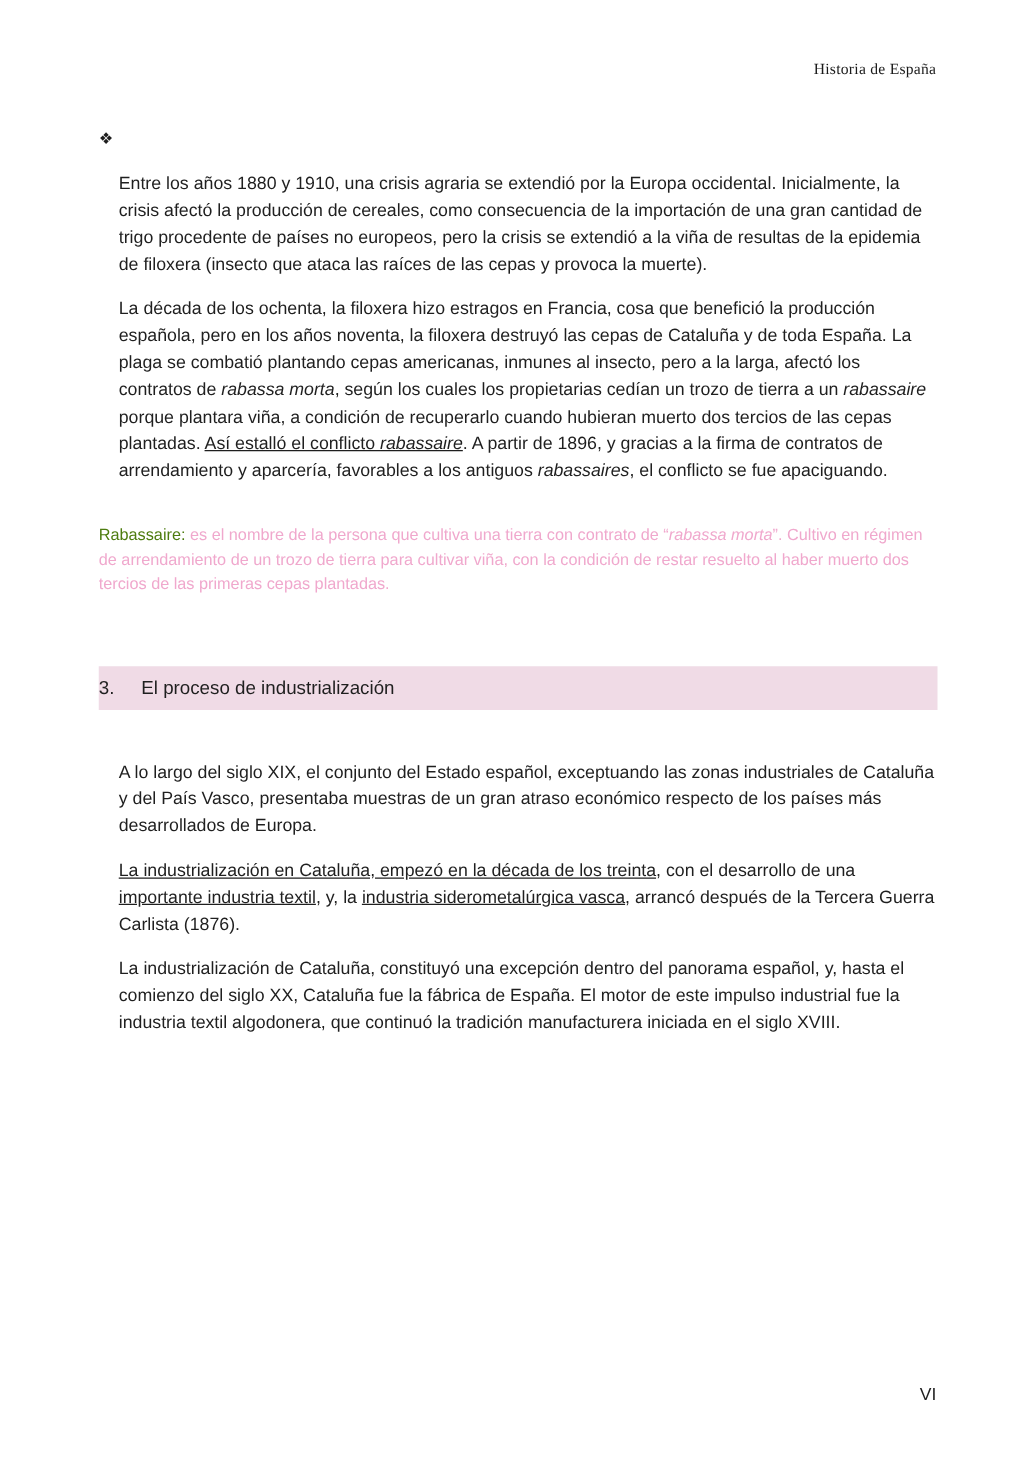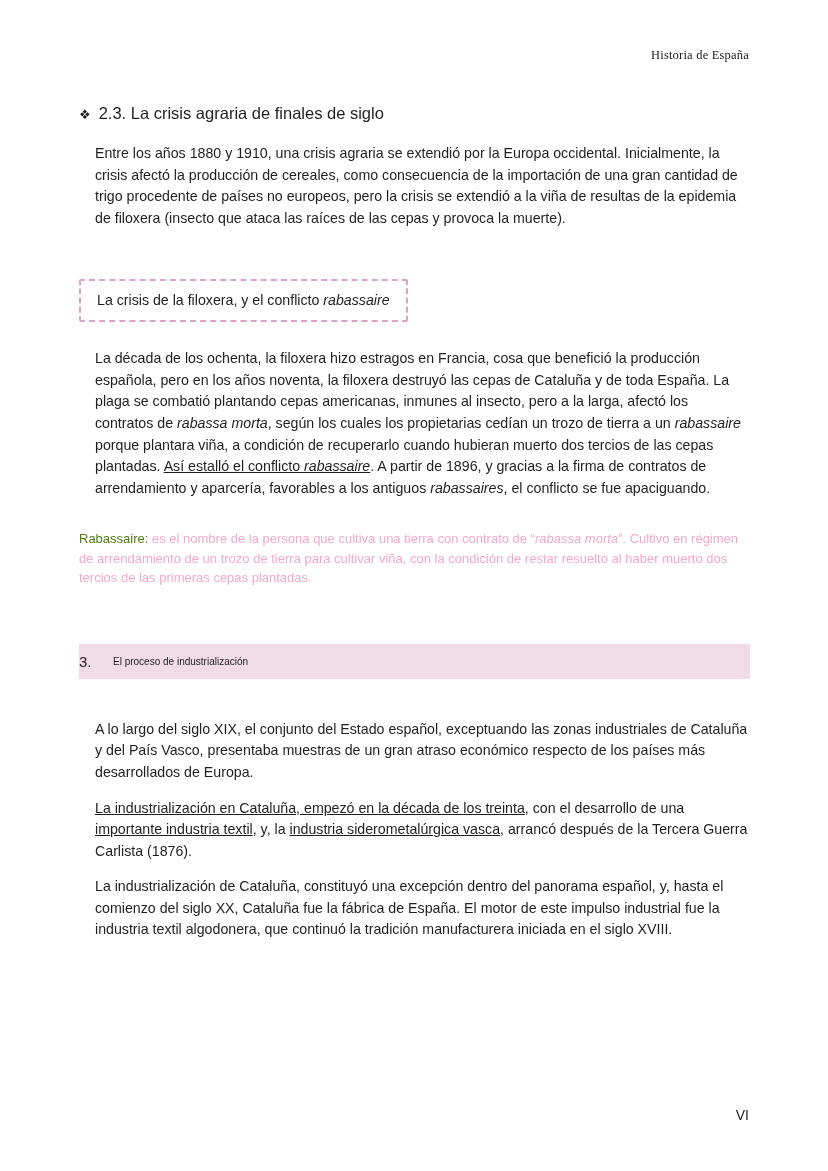--- a/index.html
+++ b/index.html
@@ -84,21 +84,21 @@
     display: flex;
     align-items: center;
   }
   .section-bar .num {
     width: 34px;
     padding-left: 0;
     font-size: 15px;
     color: #1f1f1f;
   }
   .section-bar .title {
-    font-size: 10px;
+    font-size: 15px;
     color: #1f1f1f;
   }
 
   .footer {
     position: absolute;
     bottom: 48px;
     right: 79px;
     font-size: 14px;
     color: #1f1f1f;
   }
@@ -107,28 +107,24 @@
 <body>
 
 <div class="page">
 
   <div class="header">Historia de España</div>
 
   <div class="content">
 
     <div class="heading-sub">
       <span class="bullet-diamond">❖</span>
-      <span>2.3. La crisis agraria de finales de siglo</span>
     </div>
 
     <p>Entre los años 1880 y 1910, una crisis agraria se extendió por la Europa occidental. Inicialmente, la crisis afectó la producción de cereales, como consecuencia de la importación de una gran cantidad de trigo procedente de países no europeos, pero la crisis se extendió a la viña de resultas de la epidemia de filoxera (insecto que ataca las raíces de las cepas y provoca la muerte).</p>
 
-    <div class="callout">
-      <span>La crisis de la filoxera, y el conflicto </span><i>rabassaire</i>
-    </div>
 
     <p><span>La década de los ochenta, la filoxera hizo estragos en Francia, cosa que benefició la producción española, pero en los años noventa, </span><b>la filoxera destruyó las cepas de Cataluña y de toda España</b><span>. La plaga se combatió plantando cepas americanas, inmunes al insecto, pero a la larga, afectó los contratos de </span><i>rabassa morta</i><span>, según los cuales los propietarias cedían un trozo de tierra a un </span><i>rabassaire</i><span> porque plantara viña, a condición de recuperarlo cuando hubieran muerto dos tercios de las cepas plantadas. </span><u><span>Así estalló el conflicto </span><b><i>rabassaire</i></b></u><span>. A partir de 1896, y gracias a la firma de contratos de arrendamiento y aparcería, favorables a los antiguos </span><i>rabassaires</i><span>, el conflicto se fue apaciguando.</span></p>
 
     <p class="note"><b>Rabassaire:</b><span> es el nombre de la persona que cultiva una tierra con contrato de “</span><i>rabassa morta</i><span>”. Cultivo en régimen de arrendamiento de un trozo de tierra para cultivar viña, con la condición de restar resuelto al haber muerto dos tercios de las primeras cepas plantadas.</span></p>
 
     <div class="section-bar">
       <span class="num">3.</span>
       <span class="title">El proceso de industrialización</span>
     </div>
 

